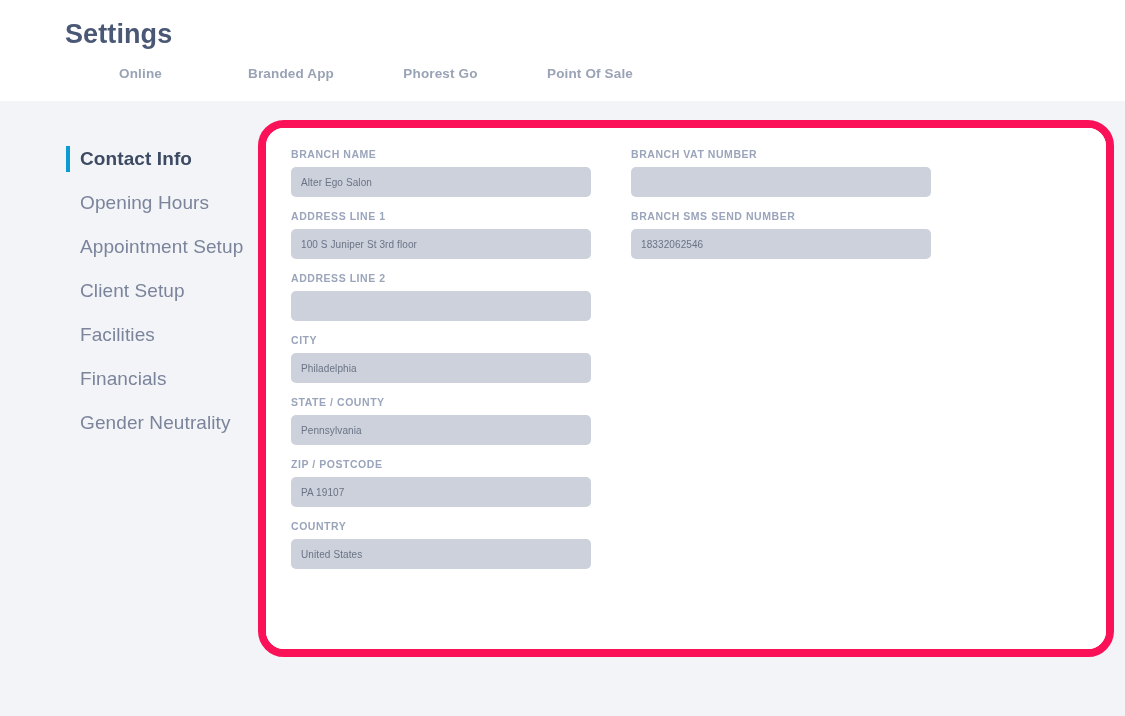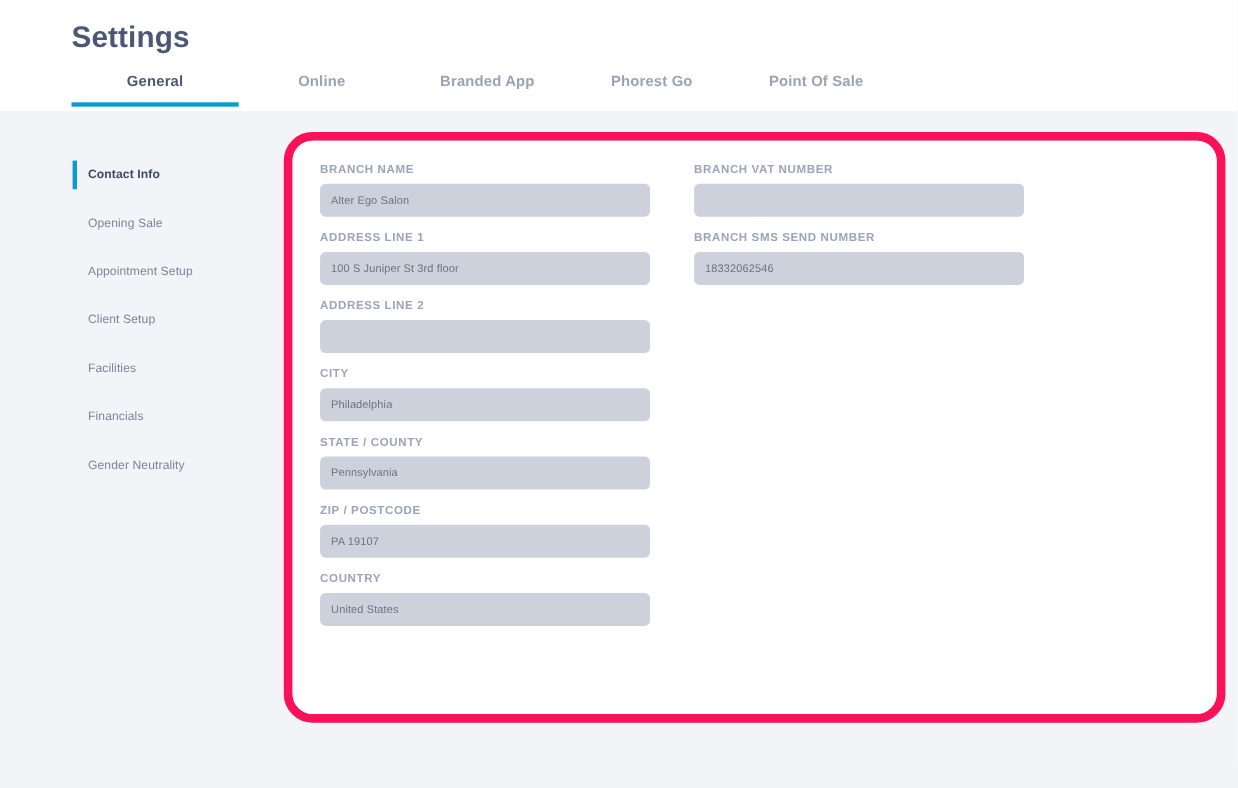--- a/index.html
+++ b/index.html
@@ -83,21 +83,21 @@
     left: 65px;
     top: 36px;
     width: 190px;
   }
   .side-item {
     position: relative;
     height: 44px;
     display: flex;
     align-items: center;
     padding-left: 15px;
-    font-size: 11px;
+    font-size: 19px;
     color: #7b849b;
     letter-spacing: 0.1px;
     cursor: pointer;
   }
   .side-item.active {
     color: #3d4a63;
     font-weight: bold;
   }
   .side-item.active::before {
     content: "";
@@ -163,23 +163,20 @@
   }
   .field-input::placeholder { color: #6b7385; opacity: 1; }
 </style>
 </head>
 <body>
 
 <div class="header">
   <div class="page-title">Settings</div>
 
   <div class="tabs">
-    <div class="tab tab-general active">
-      <span>General</span>
-    </div>
     <div class="tab tab-online">
       <span>Online</span>
     </div>
     <div class="tab tab-branded">
       <span>Branded App</span>
     </div>
     <div class="tab tab-phorest">
       <span>Phorest Go</span>
     </div>
     <div class="tab tab-pos">
@@ -188,21 +185,21 @@
   </div>
 </div>
 
 <div class="body-area">
 
   <div class="sidebar">
     <div class="side-item active">
       <span>Contact Info</span>
     </div>
     <div class="side-item">
-      <span>Opening Sale</span>
+      <span>Opening Hours</span>
     </div>
     <div class="side-item">
       <span>Appointment Setup</span>
     </div>
     <div class="side-item">
       <span>Client Setup</span>
     </div>
     <div class="side-item">
       <span>Facilities</span>
     </div>

